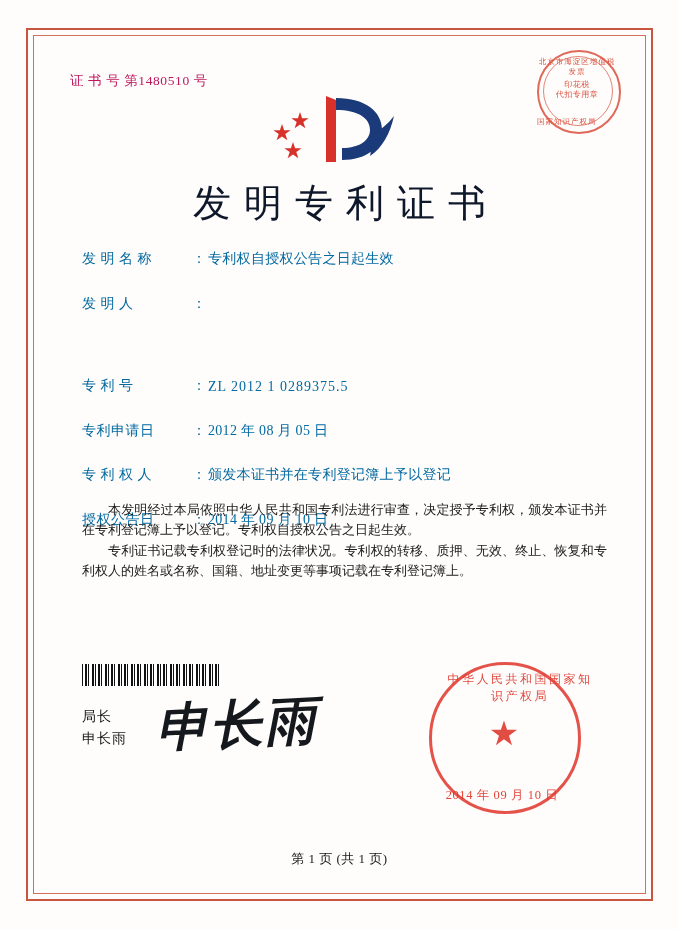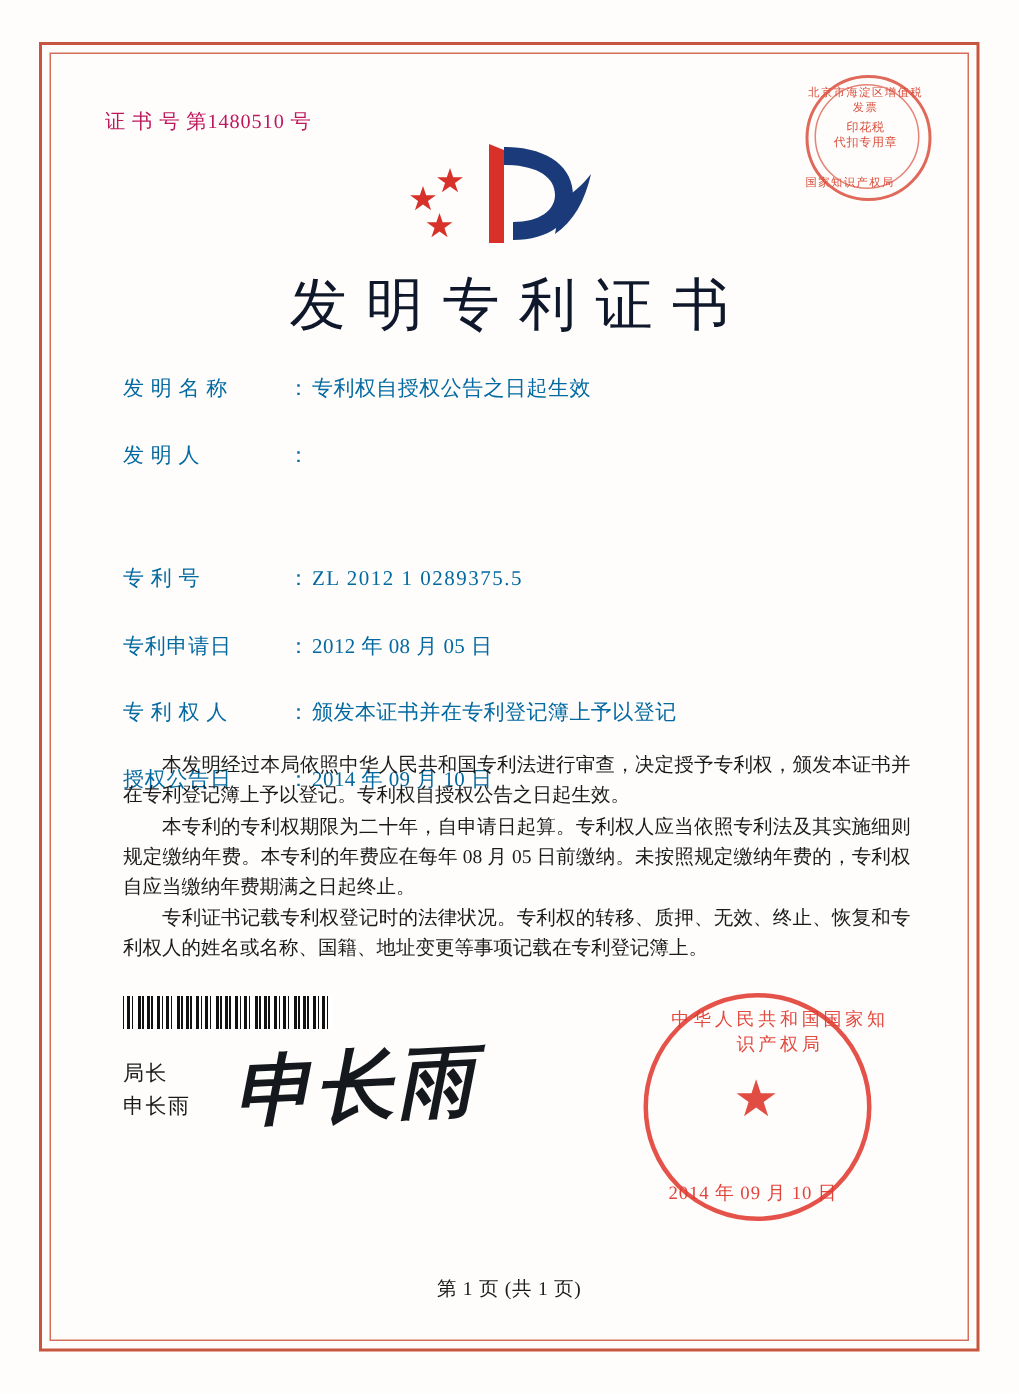--- a/index.html
+++ b/index.html
@@ -353,21 +353,20 @@
       <div class="field-row">
         <span class="field-label">授权公告日</span>
         <span class="field-colon">：</span>
         <span class="field-value">2014 年 09 月 10 日</span>
       </div>
 
     </div>
 
     <div class="body-text">
       <p>本发明经过本局依照中华人民共和国专利法进行审查，决定授予专利权，颁发本证书并在专利登记簿上予以登记。专利权自授权公告之日起生效。</p>
-      <p>本专利的专利权期限为二十年，自申请日起算。专利权人应当依照专利法及其实施细则规定缴纳年费。本专利的年费应在每年 08 月 05 日前缴纳。未按照规定缴纳年费的，专利权自应当缴纳年费期满之日起终止。</p>
       <p>专利证书记载专利权登记时的法律状况。专利权的转移、质押、无效、终止、恢复和专利权人的姓名或名称、国籍、地址变更等事项记载在专利登记簿上。</p>
     </div>
 
     <div class="barcode"></div>
 
     <div class="sig-block">
       <div>局长</div>
       <div>申长雨</div>
     </div>
 

